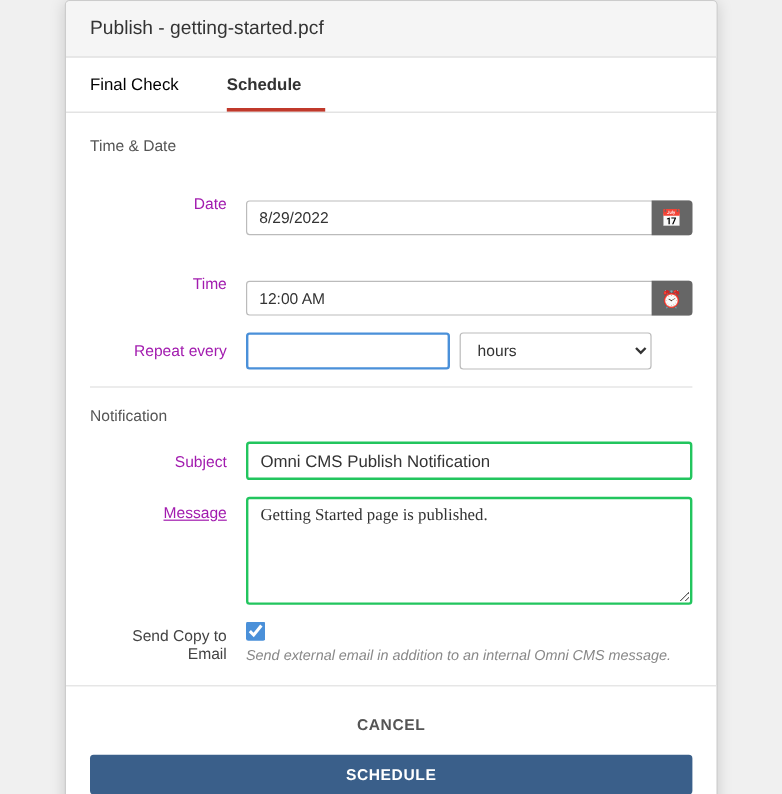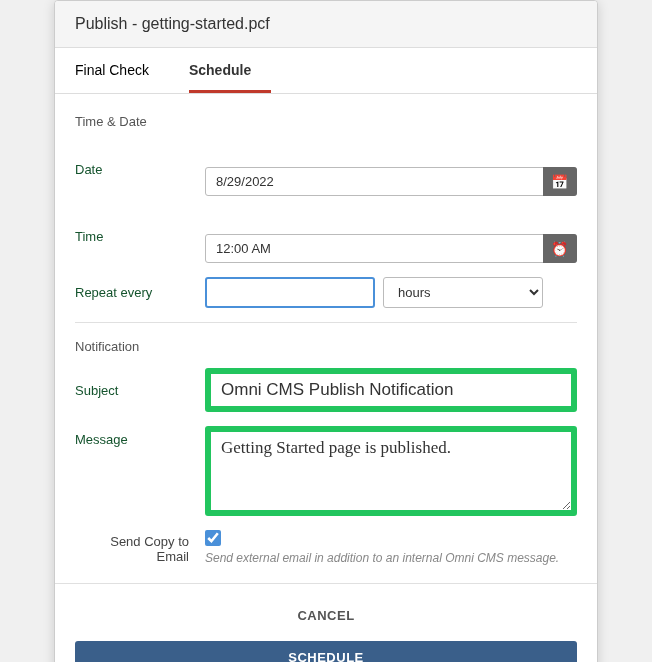--- a/index.html
+++ b/index.html
@@ -60,30 +60,31 @@
       margin-bottom: 14px;
       font-weight: normal;
     }
     .form-group {
       display: flex;
       align-items: center;
       margin-bottom: 14px;
     }
     .form-label {
       width: 130px;
+      text-align: right;
       padding-right: 16px;
-      color: #14532d;
+      color: #a21caf;
       font-size: 13px;
     }
     .form-control {
       flex: 1;
-      border: 6px solid #22c55e;
+      border: 2px solid #22c55e;
       border-radius: 3px;
       padding: 6px 10px;
-      font-size: 17px;
+      font-size: 14px;
       color: #333;
       outline: none;
     }
     .input-with-icon {
       position: relative;
       flex: 1;
       display: flex;
       margin-top: 24px;
     }
     .input-with-icon input {
@@ -271,21 +272,21 @@
 
     <div class="notification-section">
       <div class="section-label">Notification</div>
 
       <div class="form-group">
         <label class="form-label">Subject</label>
         <input type="text" class="form-control" value="Omni CMS Publish Notification" style="">
       </div>
 
       <div class="form-group" style="align-items: flex-start;">
-        <label class="form-label" style="padding-top: 6px;">Message</label>
+        <label class="form-label" style="padding-top: 6px; text-decoration: underline;">Message</label>
         <textarea class="form-control" style="">Getting Started page is published.</textarea>
       </div>
 
       <div class="checkbox-group">
         <div class="checkbox-label">Send Copy to<br>Email</div>
         <div class="checkbox-content">
           <div class="checkbox-row">
             <input type="checkbox" checked="" style="">
           </div>
           <div class="checkbox-hint">Send external email in addition to an internal Omni CMS message.</div>

